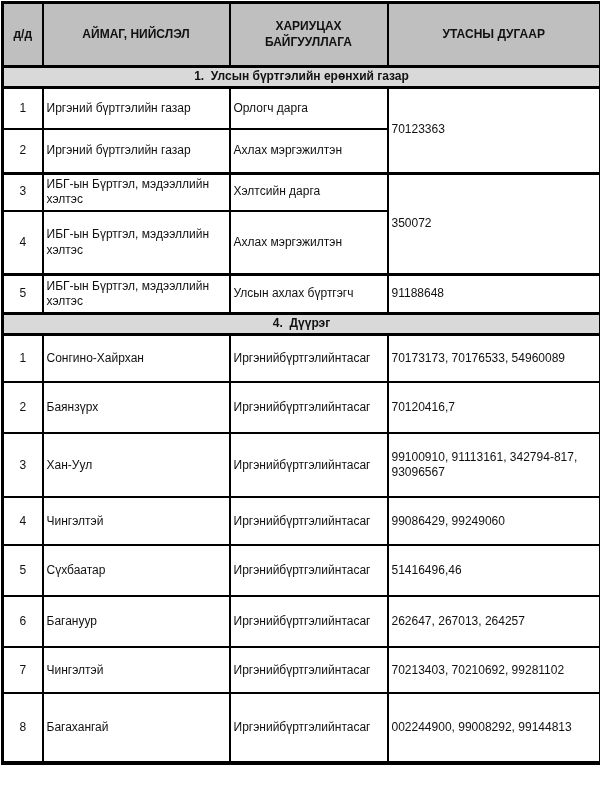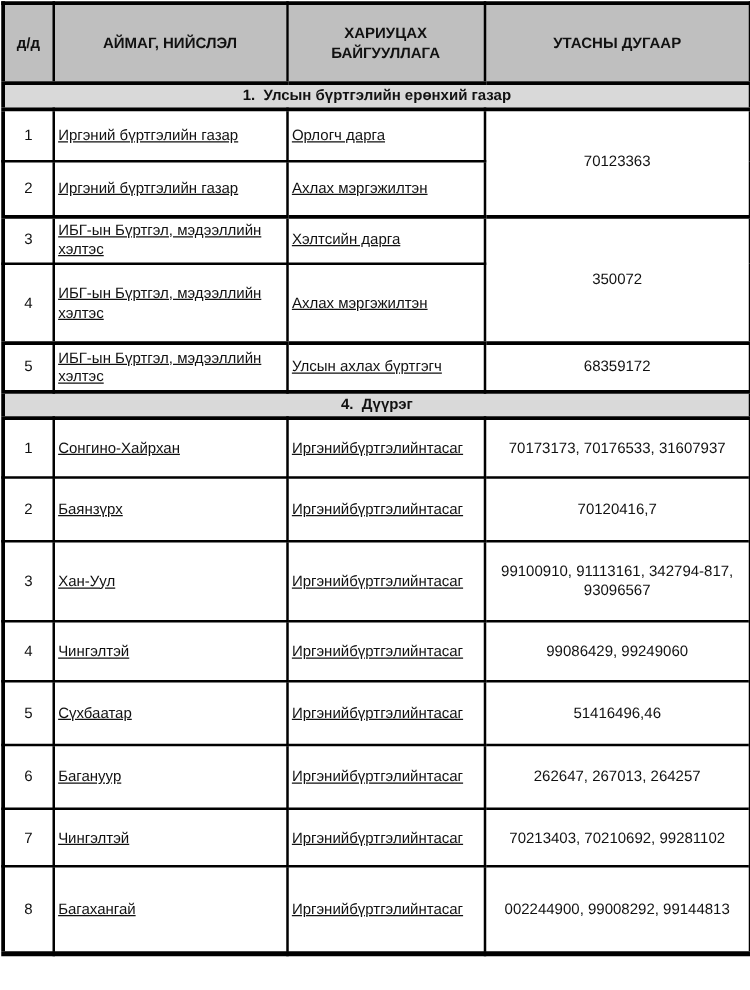--- a/index.html
+++ b/index.html
@@ -37,22 +37,22 @@
   tr.section td {
     background: var(--section-bg, #d9d9d9);
     font-weight: bold;
     text-align: center;
     white-space: pre-wrap;
     border-top-width: 3px;
     border-bottom-width: 3px;
     padding: 1px 15px;
   }
   td.c-num   { text-align: center; }
-  td.c-left  { text-align: left; padding-left: 5px; padding-right: 4px; text-decoration: underline; }
-  td.c-phone { text-align: center; }
+  td.c-left  { text-align: left; padding-left: 5px; padding-right: 4px; }
+  td.c-phone { }
   tr.thick-top td { border-top-width: 3px; }
 </style>
 </head>
 <body>
 
 <table class="dir">
   <colgroup>
     <col style="width:40px">
     <col style="width:187px">
     <col style="width:158px">
@@ -90,32 +90,32 @@
   </tr>
   <tr style="height:64px">
     <td class="c-num">4</td>
     <td class="c-left">ИБГ-ын Бүртгэл, мэдээллийн хэлтэс</td>
     <td class="c-left">Ахлах мэргэжилтэн</td>
   </tr>
   <tr class="thick-top" style="height:39px">
     <td class="c-num">5</td>
     <td class="c-left">ИБГ-ын Бүртгэл, мэдээллийн хэлтэс</td>
     <td class="c-left">Улсын ахлах бүртгэгч</td>
-    <td class="c-phone">68359172</td>
+    <td class="c-phone">91188648</td>
   </tr>
 
   <tr class="section" style="height:18px">
     <td colspan="4">4.  Дүүрэг</td>
   </tr>
 
   <tr style="height:48px">
     <td class="c-num">1</td>
     <td class="c-left">Сонгино-Хайрхан</td>
     <td class="c-left">Иргэнийбүртгэлийнтасаг</td>
-    <td class="c-phone">70173173, 70176533, 31607937</td>
+    <td class="c-phone">70173173, 70176533, 54960089</td>
   </tr>
   <tr style="height:51px">
     <td class="c-num">2</td>
     <td class="c-left">Баянзүрх</td>
     <td class="c-left">Иргэнийбүртгэлийнтасаг</td>
     <td class="c-phone">70120416,7</td>
   </tr>
   <tr style="height:64px">
     <td class="c-num">3</td>
     <td class="c-left">Хан-Уул</td>

